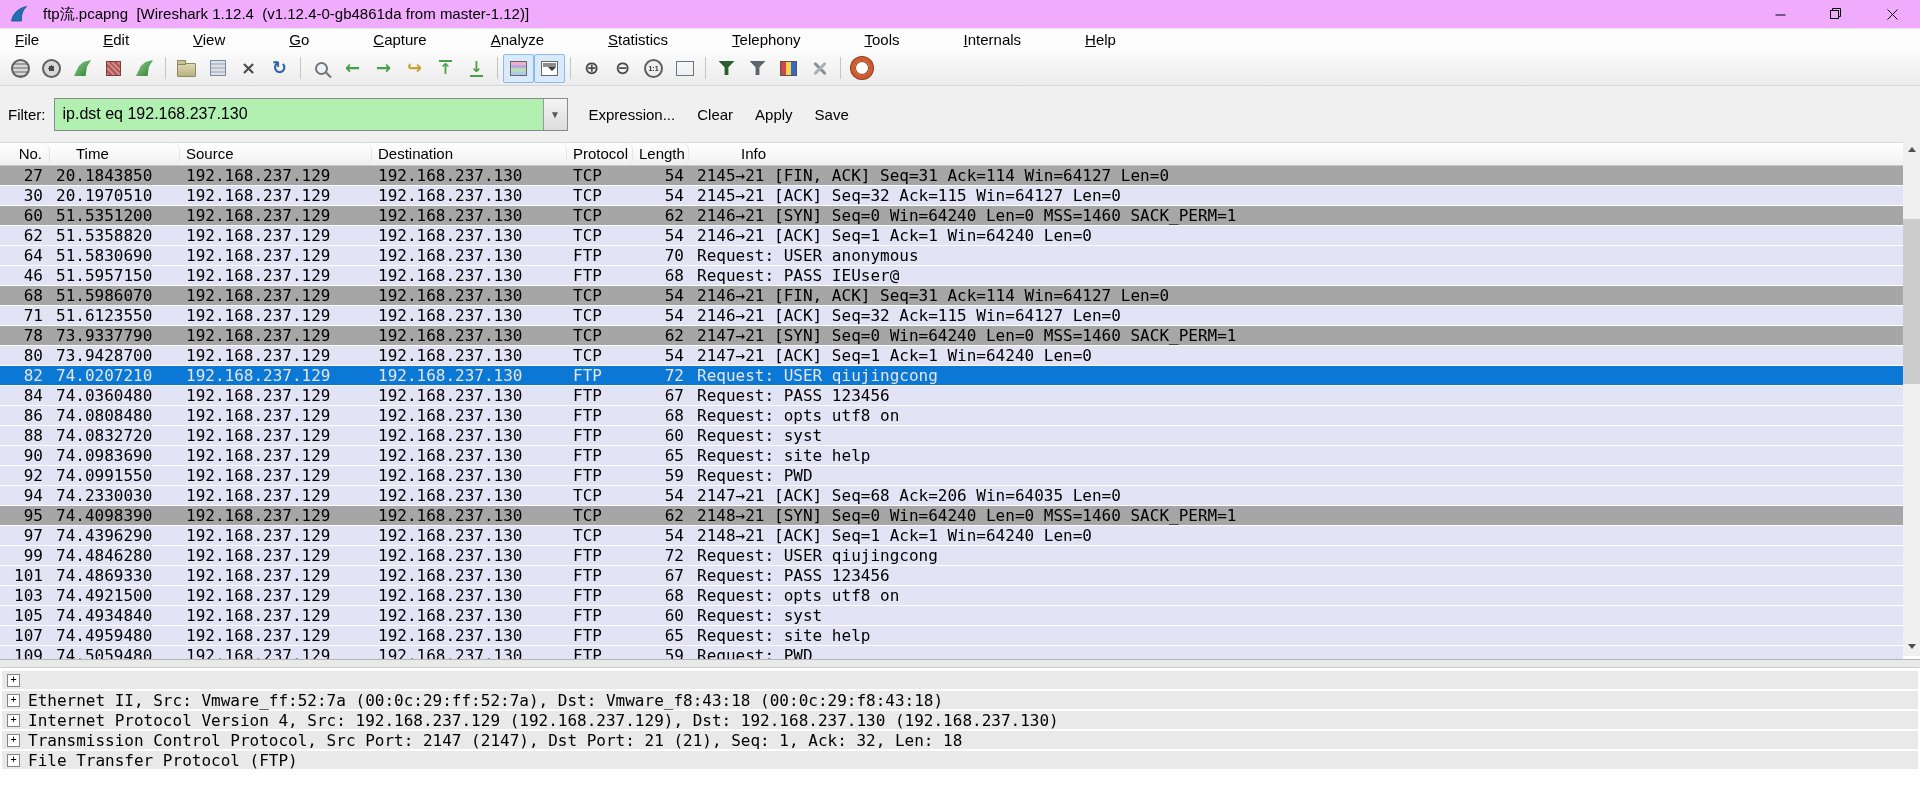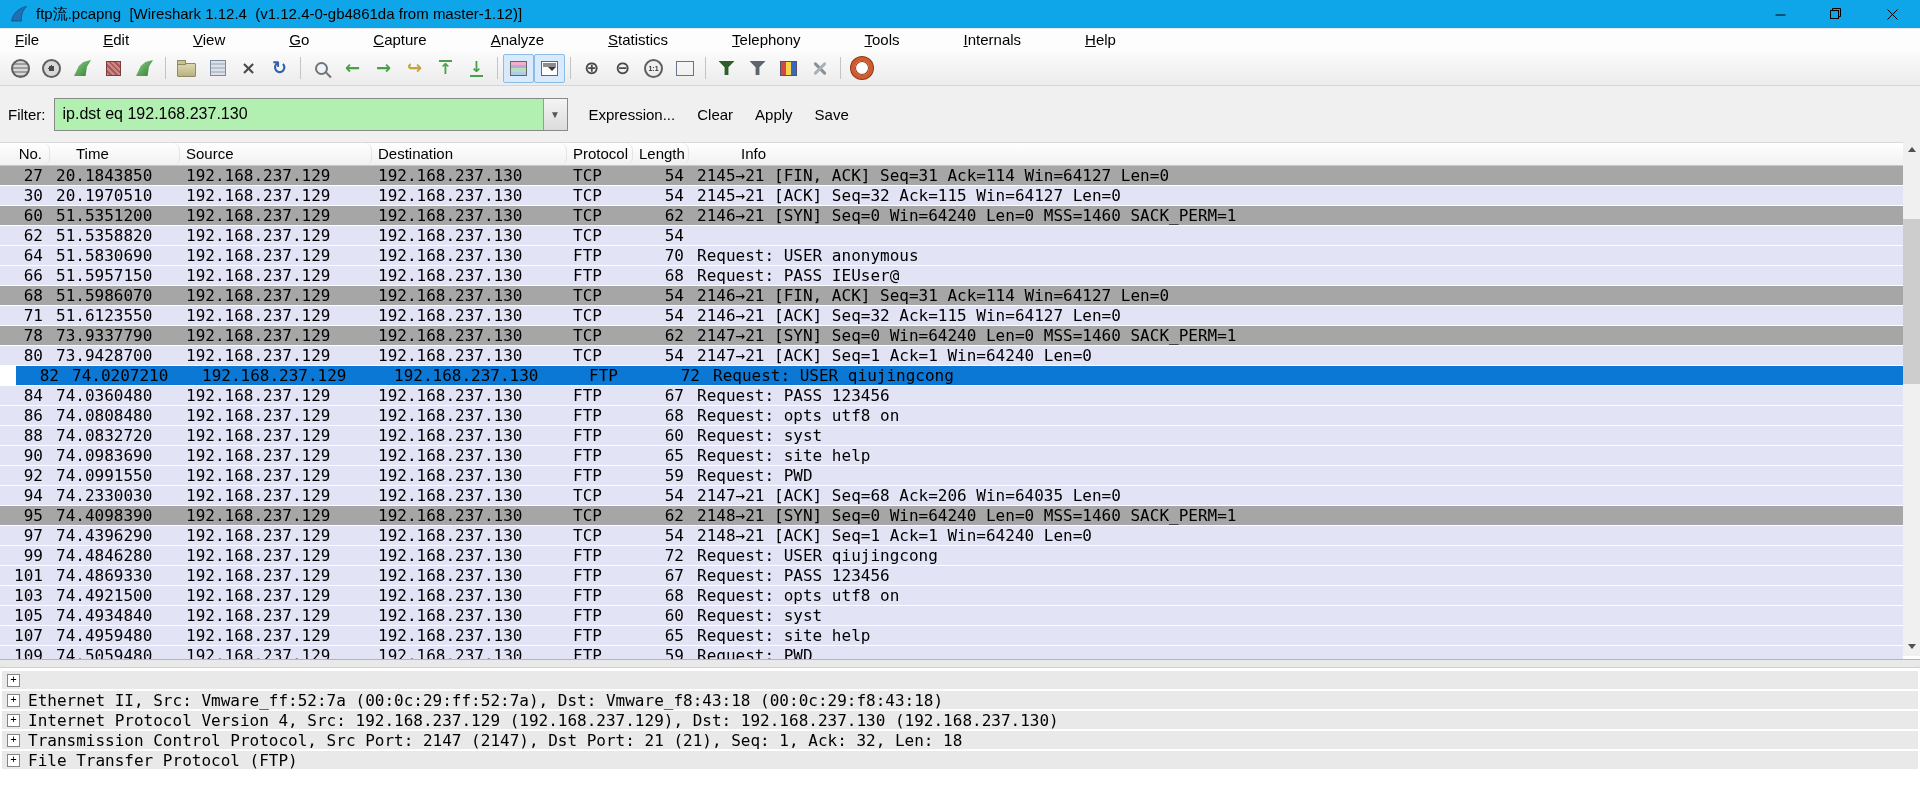--- a/index.html
+++ b/index.html
@@ -3,21 +3,21 @@
 <meta charset="utf-8">
 <style>
   html,body{margin:0;padding:0;}
   body{
     width:1920px;height:788px;overflow:hidden;position:relative;
     background:#ffffff;color:#000;
     font-family:"Liberation Sans","DejaVu Sans",sans-serif;font-size:15px;
     -webkit-font-smoothing:antialiased;
   }
   
-  .titlebar{height:28px;display:flex;align-items:center;background:#0ea5e9;border-bottom:1px solid #e8e8e8;}
+  .titlebar{height:28px;display:flex;align-items:center;background:#f0abfc;border-bottom:1px solid #e8e8e8;gap:7px;}
   .app-icon{margin:0 8px 0 10px;display:flex;align-items:center;}
   .win-title{font-size:15px;white-space:pre;}
   .win-controls{margin-left:auto;display:flex;height:28px;}
   .win-btn{width:56px;height:28px;display:flex;align-items:center;justify-content:center;}
   
   .menubar{height:22px;display:flex;align-items:center;background:#fdfdfd;padding-left:4px;gap:42px;}
   .menu-item{padding:0 11px;font-size:15px;line-height:22px;}
   .menu-item u{text-decoration:underline;}
   
   .toolbar{height:34px;display:flex;align-items:center;background:linear-gradient(#fbfbfb,#ececec);border-bottom:1px solid #d6d6d6;padding:0 5px;}
@@ -68,21 +68,21 @@
   .plh.c6{border-right:none;padding-left:8px;margin-left:44px;}
   .pl-rows{height:493px;overflow:hidden;margin-right:17px;background:#fff;}
   .pl-row{height:19px;margin-bottom:1px;font-family:"DejaVu Sans Mono","Liberation Mono",monospace;font-size:16px;line-height:19px;}
   .plc{white-space:nowrap;overflow:hidden;}
   .c0{text-align:right;padding-right:7px;}
   .c1,.c2,.c3,.c4{padding-left:6px;}
   .c5{text-align:right;padding-right:5px;}
   .c6{padding-left:8px;}
   .row-normal{background:#e3e3f6;}
   .row-gray{background:#a6a6a6;}
-  .row-selected{background:#0c78d6;color:#000000;margin-left:16px;}
+  .row-selected{background:#0c78d6;color:#e5e5e5;}
   
   .scrollbar{position:absolute;top:140px;right:0;width:17px;height:516px;background:#f0f0f0;}
   .sb-arrow{height:17px;display:flex;align-items:center;justify-content:center;}
   .sb-tri-up{width:0;height:0;border:4px solid transparent;border-bottom:5px solid #505050;margin-bottom:2px;}
   .sb-tri-down{width:0;height:0;border:4px solid transparent;border-top:5px solid #505050;margin-top:2px;}
   .sb-track{position:relative;height:482px;}
   .sb-thumb{position:absolute;top:62px;left:0;width:17px;height:165px;background:#cdcdcd;}
   
   .splitter{height:7px;background:#e9e9e9;border-top:1px solid #b5b5b5;border-bottom:1px solid #cfcfcf;}
   .details{height:126px;background:#fff;padding-top:3px;}
@@ -275,32 +275,33 @@
       <div class="plc c5">62</div>
       <div class="plc c6">2146→21  [SYN] Seq=0 Win=64240 Len=0 MSS=1460 SACK_PERM=1</div>
     </div>
     <div class="pl-row cols row-normal">
       <div class="plc c0">62</div>
       <div class="plc c1">51.5358820</div>
       <div class="plc c2">192.168.237.129</div>
       <div class="plc c3">192.168.237.130</div>
       <div class="plc c4">TCP</div>
       <div class="plc c5">54</div>
+      <div class="plc c6">2146→21  [ACK] Seq=1 Ack=1 Win=64240 Len=0</div>
     </div>
     <div class="pl-row cols row-normal">
       <div class="plc c0">64</div>
       <div class="plc c1">51.5830690</div>
       <div class="plc c2">192.168.237.129</div>
       <div class="plc c3">192.168.237.130</div>
       <div class="plc c4">FTP</div>
       <div class="plc c5">70</div>
       <div class="plc c6">Request: USER anonymous</div>
     </div>
     <div class="pl-row cols row-normal">
-      <div class="plc c0">66</div>
+      <div class="plc c0">46</div>
       <div class="plc c1">51.5957150</div>
       <div class="plc c2">192.168.237.129</div>
       <div class="plc c3">192.168.237.130</div>
       <div class="plc c4">FTP</div>
       <div class="plc c5">68</div>
       <div class="plc c6">Request: PASS IEUser@</div>
     </div>
     <div class="pl-row cols row-gray">
       <div class="plc c0">68</div>
       <div class="plc c1">51.5986070</div>

